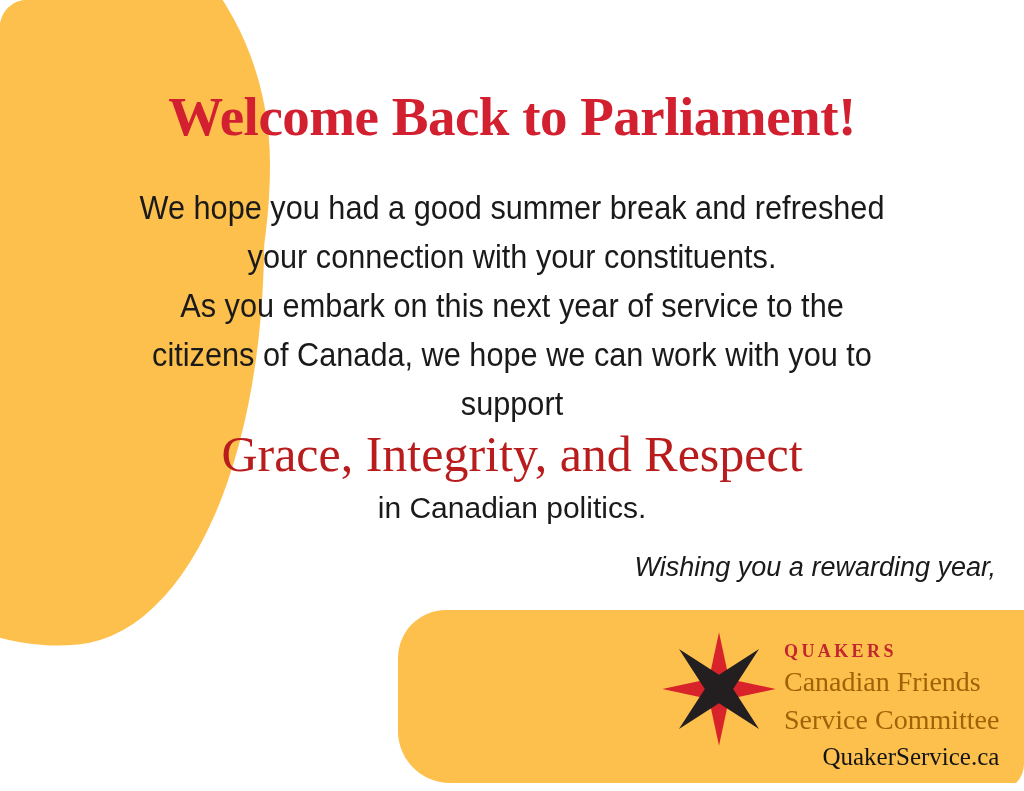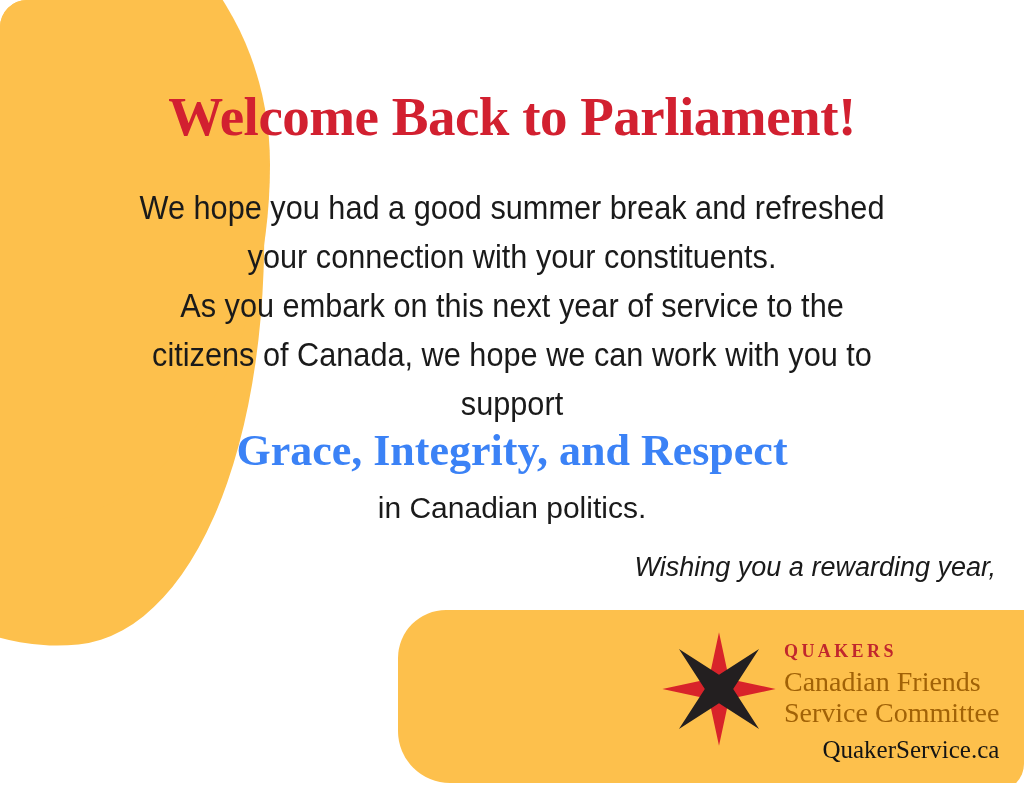--- a/index.html
+++ b/index.html
@@ -89,24 +89,24 @@
   }
   .body-copy .line { display: block; white-space: nowrap; }
 
   .pillars {
     position: absolute;
     left: 0;
     top: 427px;
     width: 1024px;
     text-align: center;
     font-family: "Liberation Serif", "DejaVu Serif", serif;
-    font-weight: bold;
-    font-size: 44px;
+    font-weight: normal;
+    font-size: 50px;
     line-height: 1.1;
-    color: #3b82f6;
+    color: #b91c1c;
   }
 
   .closing-line {
     position: absolute;
     left: 0;
     top: 491px;
     width: 1024px;
     text-align: center;
     font-family: "Liberation Sans", sans-serif;
     font-size: 30px;
@@ -210,19 +210,19 @@
 
         <path d="M50 2 L58.5 41.5 L98 50 L58.5 58.5 L50 98 L41.5 58.5 L2 50 L41.5 41.5 Z" fill="#D8232A"></path>
 
         <path d="M50 2 L58.5 41.5 L98 50 L58.5 58.5 L50 98 L41.5 58.5 L2 50 L41.5 41.5 Z" fill="#231F20" transform="rotate(45 50 50)"></path>
       </svg>
     </div>
 
     <div class="logo-text">
       <div class="logo-quakers">QUAKERS</div>
       <div class="logo-name">Canadian Friends</div>
-      <div class="logo-name" style="margin-top:1px;">Service Committee</div>
+      <div class="logo-name" style="margin-top:8px;">Service Committee</div>
       <div class="logo-url">QuakerService.ca</div>
     </div>
 
   </div>
 
 </div>
 
 </body></html>

